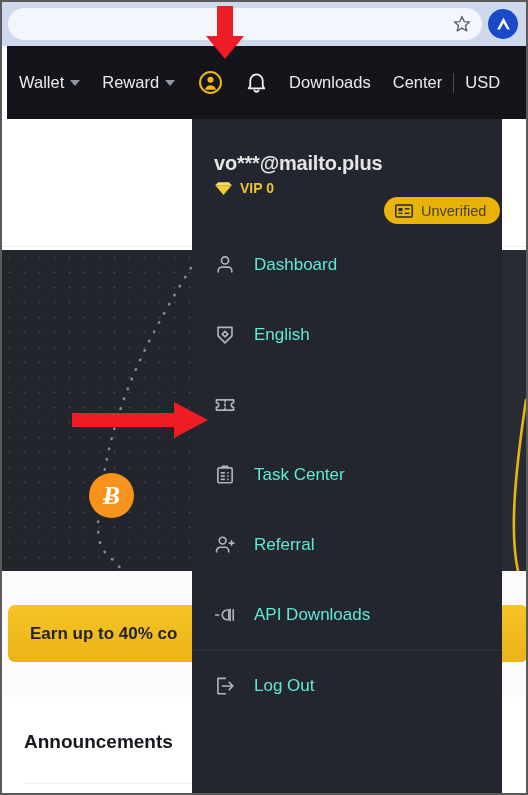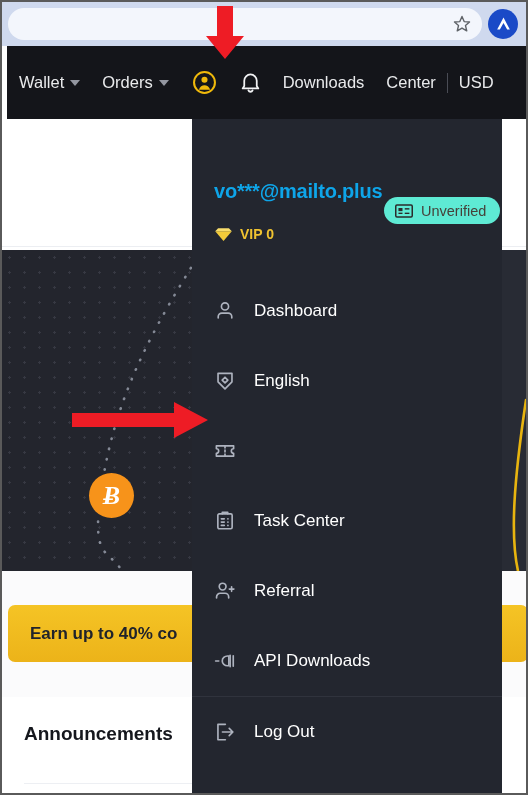--- a/index.html
+++ b/index.html
@@ -171,21 +171,21 @@
   }
   .announce-card {
     position: absolute;
     left: 0; top: 578px;
     width: 100%;
     height: 100px;
     background: #ffffff;
   }
   .announce-title {
     position: absolute;
-    left: 22px; top: 26px;
+    left: 22px; top: 34px;
     font-size: 19px;
     font-weight: bold;
     color: #15171d;
     white-space: nowrap;
   }
   .announce-rule {
     position: absolute;
     left: 22px; top: 86px;
     width: 470px; height: 1px;
     background: #edeff3;
@@ -198,64 +198,62 @@
     width: 310px;
     height: 678px;
     background: #23262f;
     z-index: 20;
     overflow: hidden;
   }
   .dd-header { padding: 33px 0 0 22px; }
   .dd-email {
     font-size: 20px;
     font-weight: bold;
-    color: #0ea5e9;
+    color: #e5e5e5;
     white-space: nowrap;
     letter-spacing: -0.2px;
-    margin-top: 28px;
   }
   .dd-meta {
     display: flex;
     align-items: center;
-    margin-top: 18px;
     height: 26px;
   }
   .vip-group { display: flex; align-items: center; gap: 7px; }
   .vip-label {
     color: #f0c330;
     font-size: 14px;
     font-weight: bold;
     white-space: nowrap;
   }
   .unverified-pill {
     position: absolute;
     left: 192px; top: 78px;
     height: 27px;
-    background: #5eead4;
+    background: #eab308;
     border-radius: 14px;
     display: flex;
     align-items: center;
     gap: 8px;
     padding: 0 14px 0 11px;
     color: #46413a;
     font-size: 14.5px;
     white-space: nowrap;
   }
 
   .dd-list { margin-top: 29px; }
   .dd-item {
     display: flex;
     align-items: center;
     height: 70px;
     padding-left: 22px;
     gap: 18px;
     cursor: pointer;
   }
   .dd-item-label {
-    color: #ffffff;
+    color: #5eead4;
     font-size: 17px;
     white-space: nowrap;
   }
   .dd-icon { width: 22px; height: 22px; display: block; flex: none; }
   .dd-divider {
     height: 1px;
     background: #30333d;
     margin: 0 0 0 0;
   }
 
@@ -311,21 +309,21 @@
       <div class="announce-rule"></div>
     </div>
   </div>
 
   <div class="site-nav">
     <div class="nav-item">
       <span>Wallet</span>
       <span class="caret"></span>
     </div>
     <div class="nav-item">
-      <span>Orders</span>
+      <span>Reward</span>
       <span class="caret"></span>
     </div>
 
     <div class="nav-icon-btn">
       <svg width="27" height="27" viewBox="0 0 24 24" fill="none" stroke="#f0b90b" stroke-width="1.8">
         <circle cx="12" cy="12" r="9.3"></circle>
         <circle cx="12" cy="9.6" r="2.7" fill="#f0b90b" stroke="none"></circle>
         <path d="M6.9 18.4 c1.1-2.6 3-3.9 5.1-3.9 s4 1.3 5.1 3.9" fill="#f0b90b" stroke="none"></path>
       </svg>
     </div>

